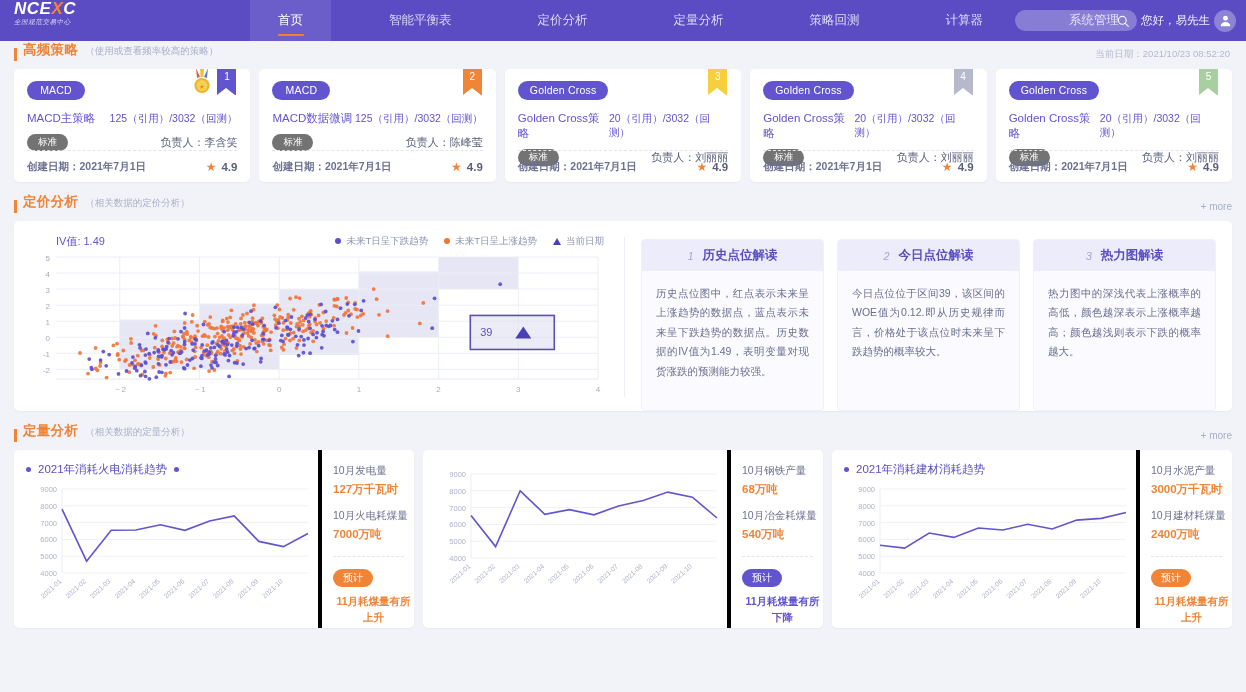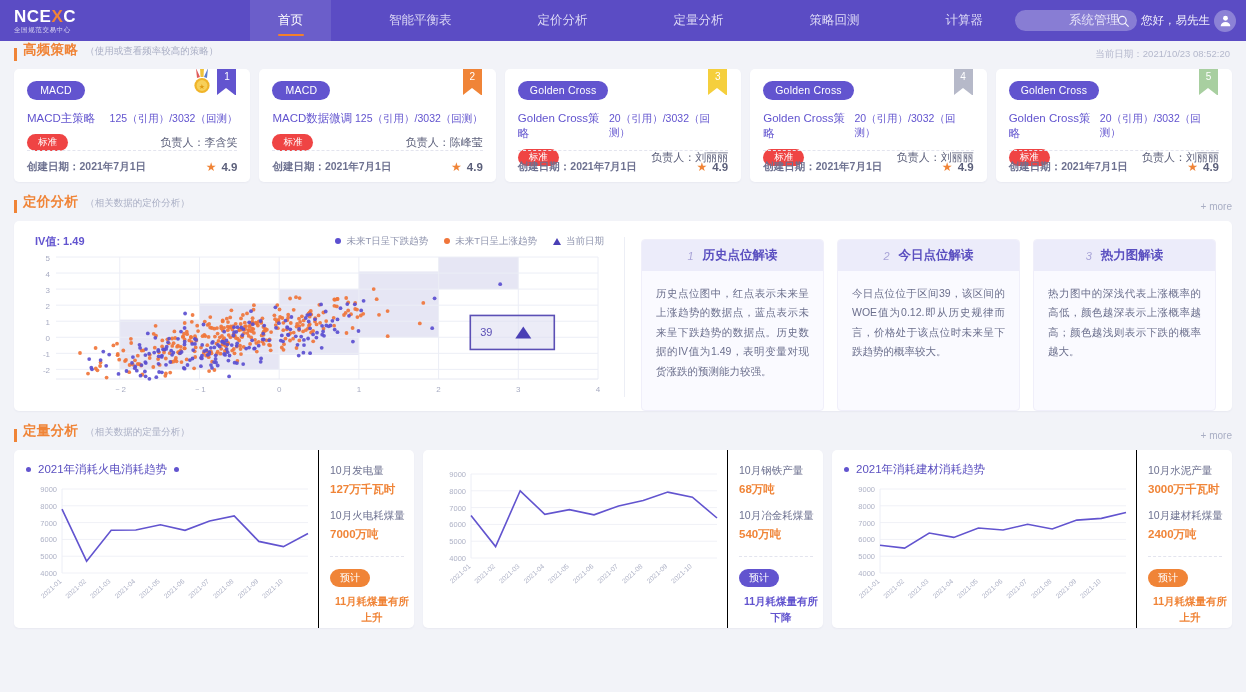--- a/index.html
+++ b/index.html
@@ -10,21 +10,21 @@
     overflow: hidden;
     color: #5b5f7a;
   }
 
   
   .header {
     height: 41px; background: #5b4cc4;
     display: flex; align-items: stretch;
     position: relative;
   }
-  .logo-wrap { width: 150px; display: flex; align-items: center; padding-left: 14px; }
+  .logo-wrap { width: 150px; display: flex; padding-left: 14px; font-style: italic; }
   .logo { line-height: 1; }
   .logo-main {
     font-size: 17px; font-weight: bold; color: #ffffff;
     letter-spacing: 0.5px; font-family: "Liberation Sans", sans-serif;
   }
   .logo-main .x { color: #f08437; }
   .logo-sub {
     font-size: 6.5px; color: #d9d4f2; letter-spacing: 0.6px; margin-top: 2px;
   }
   .nav { display: flex; align-items: stretch; margin-left: 100px; }
@@ -112,21 +112,21 @@
   }
   .strategy-name { font-size: 11.5px; color: #6254cf; }
   .cite { font-size: 10.5px; color: #6254cf; }
   .scard-row3 {
     display: flex; justify-content: space-between; align-items: center;
     margin-top: 8px;
   }
   .badge-std {
     display: inline-flex; align-items: center; justify-content: center;
     height: 17px; padding: 0 11px; border-radius: 9px;
-    background: #ef4444; color: #fff; font-size: 9.5px;
+    background: #737373; color: #fff; font-size: 9.5px;
   }
   .owner { font-size: 11px; color: #5b5f7a; }
   .scard-foot {
     position: absolute; left: 13px; right: 13px; bottom: 0; height: 32px;
     border-top: 1px dashed #e3e4ee;
     display: flex; align-items: center; justify-content: space-between; font-weight: bold;
   }
   .cdate { font-size: 10.5px; color: #6d7190; }
   .rating { display: flex; align-items: center; gap: 5px; font-size: 11.5px; color: #5b5f7a; }
   .star { color: #f08437; font-size: 12px; }
@@ -134,21 +134,21 @@
   
   .panel {
     margin: 2px 14px 0 14px; background: #fff; border-radius: 5px;
     box-shadow: 0 1px 2px rgba(90,90,140,0.06);
   }
   .pricing { display: flex; height: 190px; padding: 10px 0 0 0; }
   .scatter-wrap { width: 600px; padding: 0 6px 0 12px; position: relative; }
   .scatter-top {
     display: flex; align-items: center; height: 20px; position: relative;
   }
-  .iv-val { font-size: 11px; color: #6254cf; font-weight: bold; margin-left: 9px; }
+  .iv-val { font-size: 11px; color: #6254cf; font-weight: normal; margin-left: 30px; }
   .legend { position: absolute; right: 4px; display: flex; gap: 16px; align-items: center; }
   .leg { display: flex; align-items: center; gap: 5px; font-size: 9.5px; color: #8e93ad; }
   .dotm { width: 6px; height: 6px; border-radius: 50%; }
   .trim {
     width: 0; height: 0; border-left: 4px solid transparent;
     border-right: 4px solid transparent; border-bottom: 7px solid #4a3fb5;
   }
   .vdiv { width: 1px; background: #eceef5; margin: 6px 12px 14px 10px; }
   .readouts { flex: 1; display: flex; gap: 13px; padding: 8px 16px 0 4px; }
   .rcard {
@@ -169,21 +169,21 @@
   
   .quant-row { display: flex; gap: 9px; padding: 2px 14px 0 14px; }
   .qcard {
     flex: 1; background: #fff; border-radius: 5px; height: 178px;
     display: flex; box-shadow: 0 1px 2px rgba(90,90,140,0.06);
   }
   .qchart { flex: 1; padding: 12px 0 0 12px; position: relative; }
   .qtitle { display: flex; align-items: center; gap: 7px; font-size: 11.5px; color: #5a4fc0; }
   .qdot { width: 5px; height: 5px; border-radius: 50%; background: #6254cf; }
   .qside {
-    width: 96px; border-left: 1px solid #000000;
+    width: 96px; border-left: 4px solid #000000;
     padding: 14px 0 0 11px; position: relative;
   }
   .qs-label { font-size: 10.5px; color: #6d7190; }
   .qs-val { font-size: 11.5px; font-weight: bold; margin-top: 4px; }
   .qs-block2 { margin-top: 12px; }
   .qs-sep { border-top: 1px dashed #e3e4ee; margin: 14px 10px 0 0; }
   .pill {
     display: inline-flex; align-items: center; justify-content: center;
     height: 18px; padding: 0 10px; border-radius: 9px;
     color: #fff; font-size: 10px; margin-top: 12px;

